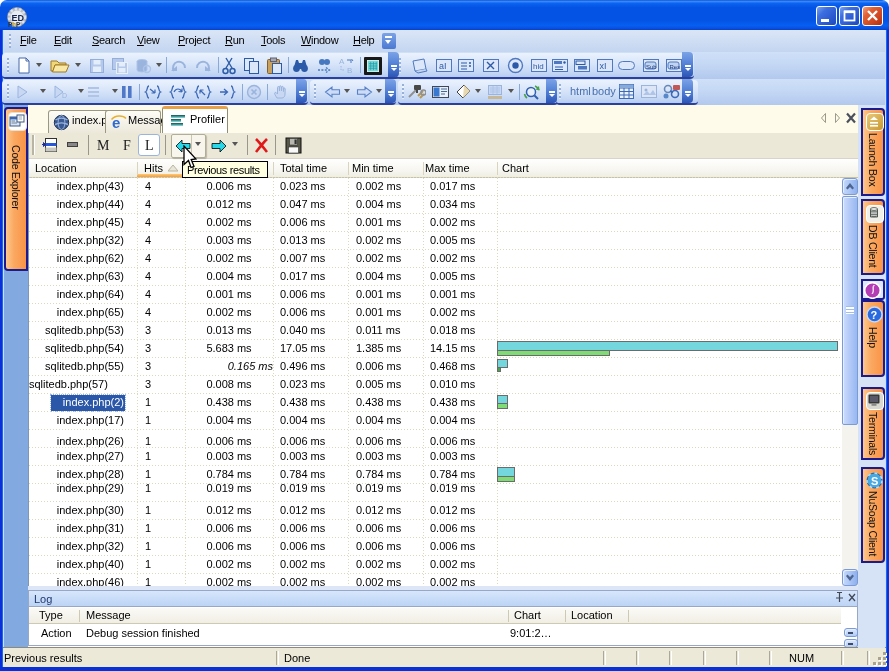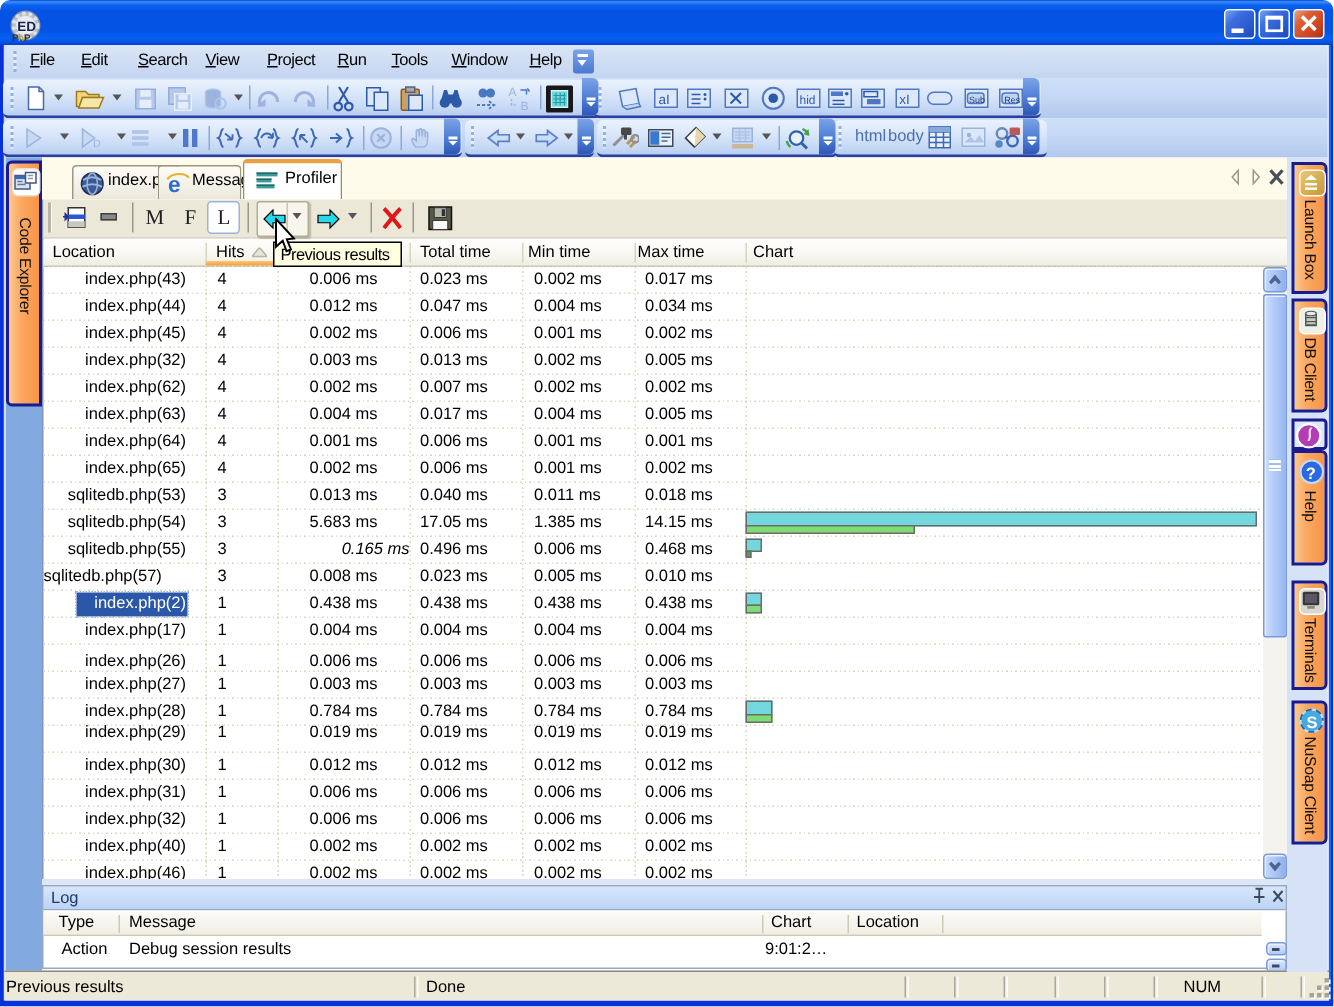--- a/index.html
+++ b/index.html
@@ -716,21 +716,21 @@
   <div class="abs" style="left:10px;top:1px;">Type</div>
   <div class="abs" style="left:57px;top:1px;">Message</div>
   <div class="abs" style="left:485px;top:1px;">Chart</div>
   <div class="abs" style="left:542px;top:1px;">Location</div>
   <div class="abs" style="left:50px;top:2px;width:1px;height:12px;background:#cdc9b2;"></div>
   <div class="abs" style="left:479px;top:2px;width:1px;height:12px;background:#cdc9b2;"></div>
   <div class="abs" style="left:536px;top:2px;width:1px;height:12px;background:#cdc9b2;"></div>
   <div class="abs" style="left:599px;top:2px;width:1px;height:12px;background:#cdc9b2;"></div>
 </div>
 <div class="abs" style="left:41px;top:627px;">Action</div>
-<div class="abs" style="left:86px;top:627px;">Debug session results</div>
+<div class="abs" style="left:86px;top:627px;">Debug session finished</div>
 <div class="abs" style="left:510px;top:627px;">9:01:2…</div>
 <svg class="abs" style="left:833px;top:591px" width="24" height="13" viewBox="0 0 24 13">
   <path d="M4 1.5 H9 M6.5 1.5 V7 M3 7 H10 M6.5 7 V11" fill="none" stroke="#404858" stroke-width="1.2"></path>
   <path d="M16 3 L22 10 M22 3 L16 10" stroke="#404858" stroke-width="1.3"></path>
 </svg>
 <div class="sbtn abs" style="left:844px;top:628px;width:14px;height:9px;border-radius:3px;background:linear-gradient(180deg,#dce8fc,#b2cbf6);"></div>
 <div class="abs" style="left:848px;top:632px;width:5px;height:2px;background:#3a4a6a;"></div>
 <div class="sbtn abs" style="left:844px;top:639px;width:14px;height:9px;border-radius:3px;background:linear-gradient(180deg,#dce8fc,#b2cbf6);"></div>
 <div class="abs" style="left:848px;top:643px;width:5px;height:2px;background:#3a4a6a;"></div>
 

